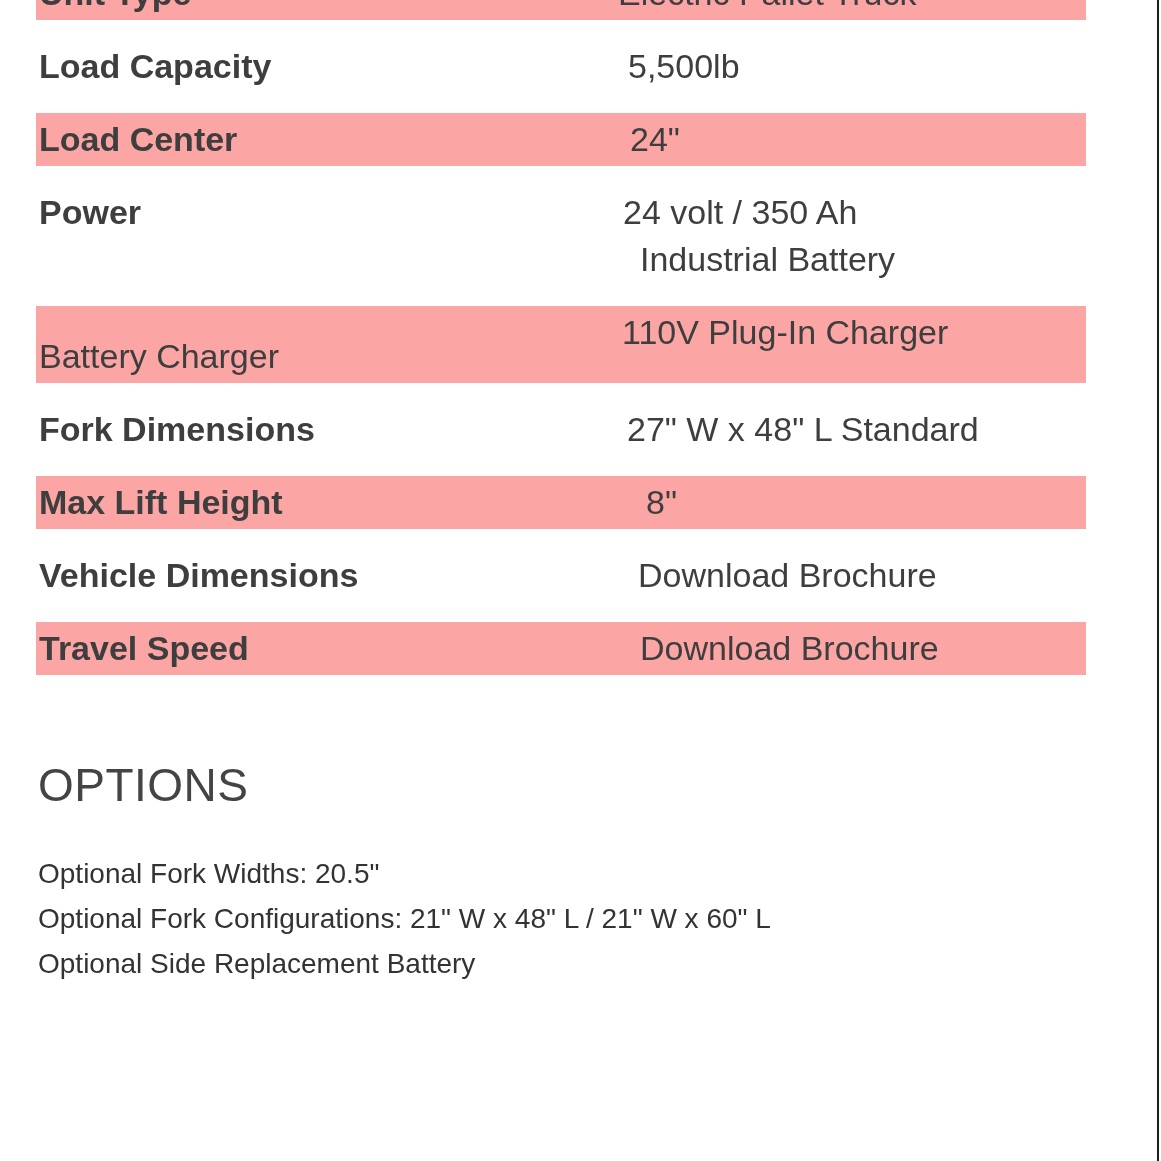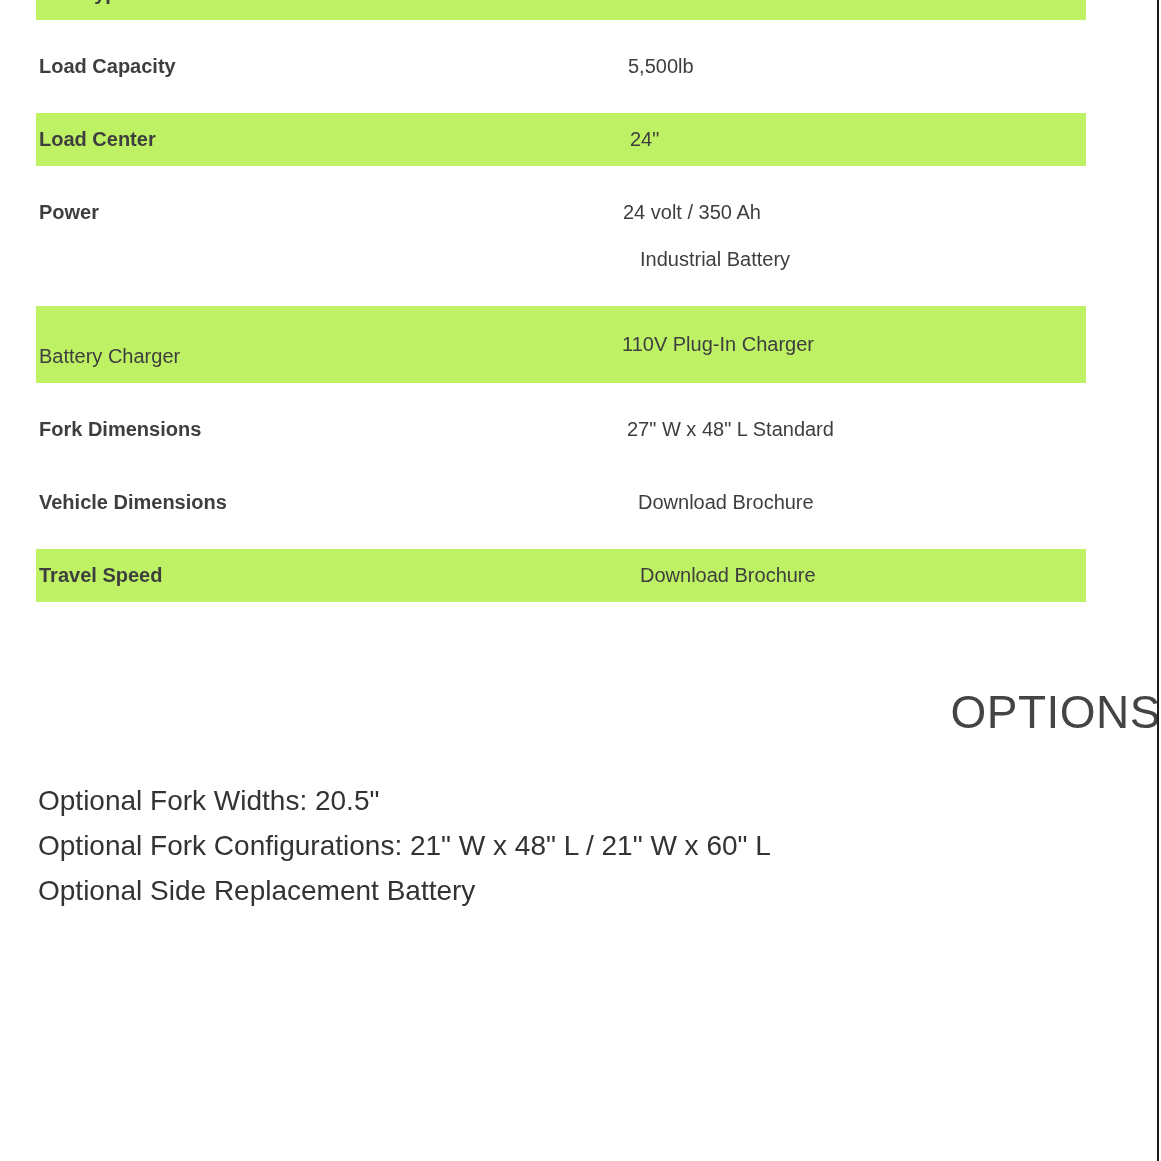--- a/index.html
+++ b/index.html
@@ -28,25 +28,25 @@
     margin-top: -33px;
     width: 1050px;
   }
   .row {
     display: flex;
     align-items: flex-start;
     box-sizing: border-box;
     min-height: 53px;
     margin-bottom: 20px;
     padding: 3px 0;
-    font-size: 20px;
+    font-size: 34px;
     line-height: 47px;
     color: #3e3e3e;
   }
-  .row.pink { background: #bef264; align-items: center; }
+  .row.pink { background: #fca5a5; }
   .cell.label {
     flex: none;
     width: 525px;
     box-sizing: border-box;
     padding-left: 3px;
     font-weight: 700;
   }
   .row.label-regular .cell.label { font-weight: 400; margin-top: 24px; }
   .cell.value { flex: 1; box-sizing: border-box; }
   .vline { display: block; }
@@ -66,21 +66,20 @@
   .r10 .cell.value { padding-left: 77px; }
   .r11 .cell.value { padding-left: 79px; }
   .brochure-link { color: #3e3e3e; text-decoration: none; cursor: pointer; }
   #options-heading {
     margin: 82px 0 0 38px;
     font-size: 46px;
     line-height: 56px;
     font-weight: 400;
     color: #444444;
     letter-spacing: 0.5px;
-    text-align: right;
   }
   #options-list {
     margin: 38px 0 0 38px;
     font-size: 28px;
     line-height: 45px;
     color: #333333;
   }
   .option-item { display: block; }
 </style>
 </head>
@@ -126,20 +125,26 @@
       </div>
     </div>
 
     <div class="row r6">
       <div class="cell label">Fork Dimensions</div>
       <div class="cell value">
         <span class="vline">27" W x 48" L Standard</span>
       </div>
     </div>
 
+    <div class="row pink r7">
+      <div class="cell label">Max Lift Height</div>
+      <div class="cell value">
+        <span class="vline">8"</span>
+      </div>
+    </div>
 
 
 
     <div class="row r10">
       <div class="cell label">Vehicle Dimensions</div>
       <div class="cell value">
         <span class="vline brochure-link">Download Brochure</span>
       </div>
     </div>
 

